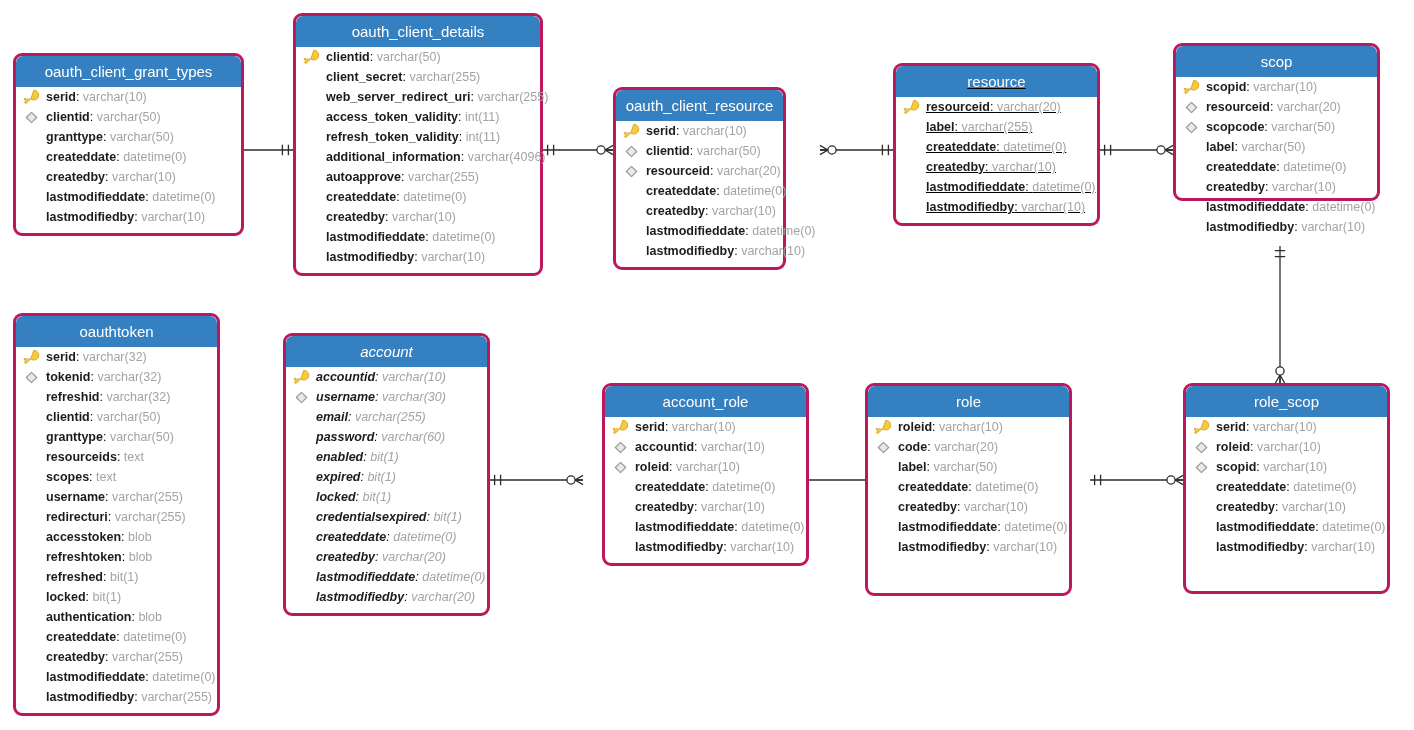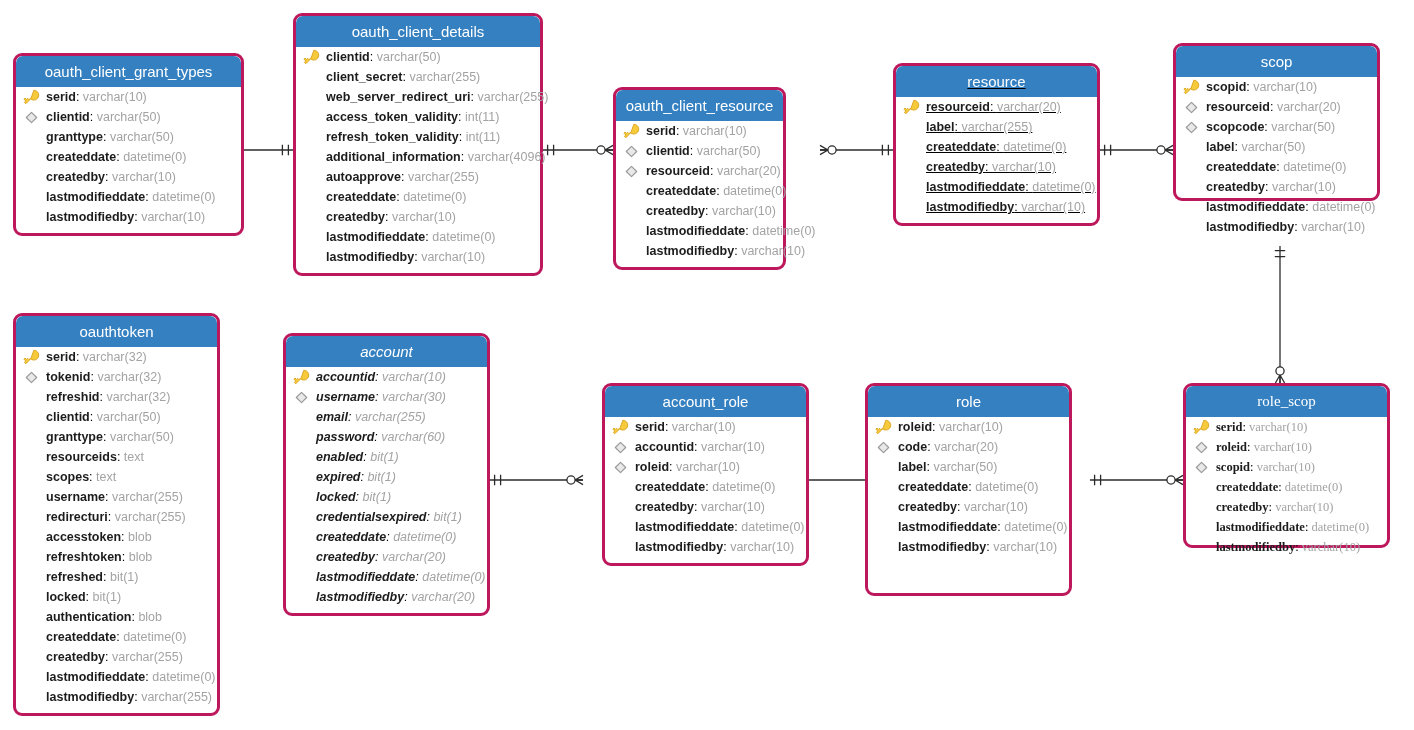--- a/index.html
+++ b/index.html
@@ -251,21 +251,21 @@
         <div class="attr-row"><svg class="attr-icon" viewBox="0 0 16 16">
             <path d="M8 3.1 12.9 8 8 12.9 3.1 8z" fill="#E9E9E9" stroke="#9A9A9A" stroke-width="1.1" stroke-linejoin="round"></path>
           </svg><span class="attr-name">code</span><span class="attr-sep">: </span><span class="attr-type">varchar(20)</span></div>
         <div class="attr-row"><span class="attr-name">label</span><span class="attr-sep">: </span><span class="attr-type">varchar(50)</span></div>
         <div class="attr-row"><span class="attr-name">createddate</span><span class="attr-sep">: </span><span class="attr-type">datetime(0)</span></div>
         <div class="attr-row"><span class="attr-name">createdby</span><span class="attr-sep">: </span><span class="attr-type">varchar(10)</span></div>
         <div class="attr-row"><span class="attr-name">lastmodifieddate</span><span class="attr-sep">: </span><span class="attr-type">datetime(0)</span></div>
         <div class="attr-row"><span class="attr-name">lastmodifiedby</span><span class="attr-sep">: </span><span class="attr-type">varchar(10)</span></div>
       </div>
     </div>
-<div class="entity" id="role_scop" style="left:1183px;top:383px;width:207px;height:165px;font-family:Liberation Serif, serif;">
+<div class="entity" id="role_scop" style="left:1183px;top:383px;width:207px;height:211px;">
       <div class="entity-header">role_scop</div>
       <div class="entity-body">
         <div class="attr-row"><svg class="attr-icon" viewBox="0 0 16 16">
             <g>
               <path d="M10.2 1.2a4.6 4.6 0 0 1 0 9.2 4.6 4.6 0 0 1-3.4-1.5L5.6 10 4.3 8.7 3.2 9.8 1.9 8.5 0.9 9.6 2.6 11.3 1.3 12.6  2.6 13.9 7.4 9.1z" fill="#F7CA3B" stroke="#D9A520" stroke-width="0.9" stroke-linejoin="round"></path>
             </g>
           </svg><span class="attr-name">serid</span><span class="attr-sep">: </span><span class="attr-type">varchar(10)</span></div>
         <div class="attr-row"><svg class="attr-icon" viewBox="0 0 16 16">
             <path d="M8 3.1 12.9 8 8 12.9 3.1 8z" fill="#E9E9E9" stroke="#9A9A9A" stroke-width="1.1" stroke-linejoin="round"></path>
           </svg><span class="attr-name">roleid</span><span class="attr-sep">: </span><span class="attr-type">varchar(10)</span></div>

